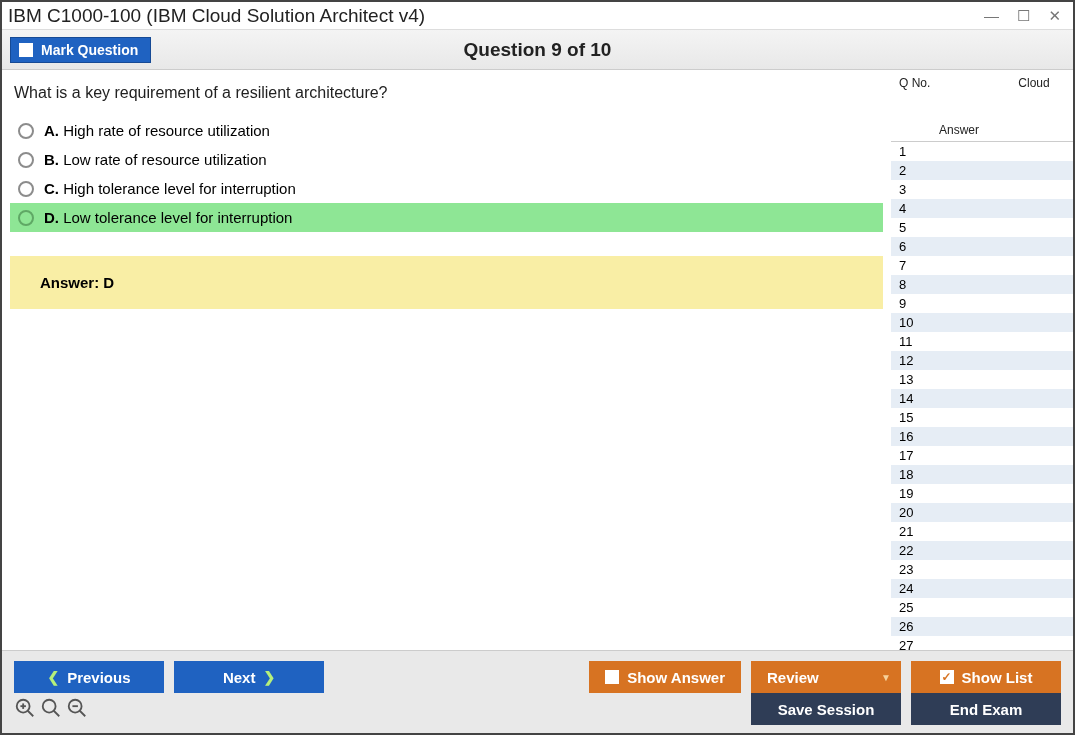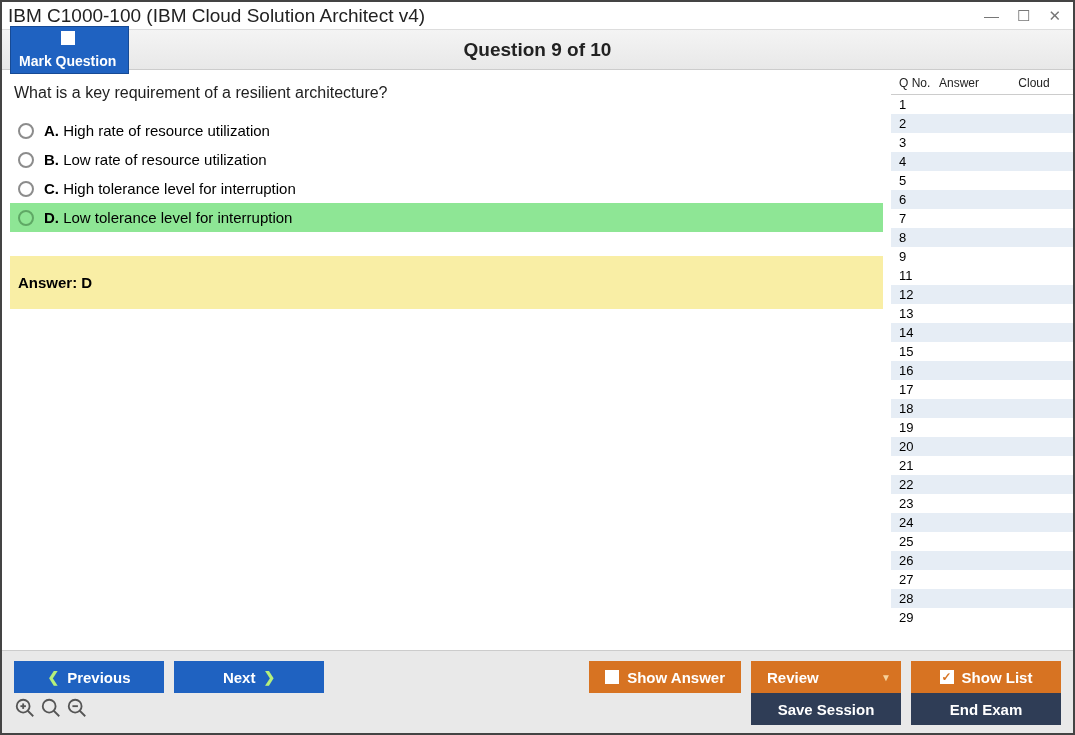--- a/index.html
+++ b/index.html
@@ -46,21 +46,20 @@
     background: #1f62c1;
     color: #fff;
     font-weight: bold;
     font-size: 14px;
     padding: 4px 12px 4px 8px;
     border: 1px solid #164a95;
     display: inline-flex;
     align-items: center;
     gap: 8px;
     cursor: pointer;
-    flex-direction: column;
   }
   .mark-btn .chk {
     width: 14px; height: 14px; background: #fff; display: inline-block;
   }
   .q-header {
     position: absolute;
     left: 50%;
     transform: translateX(-50%);
     font-size: 19px;
     font-weight: bold;
@@ -96,42 +95,42 @@
   }
   .option.selected {
     background: #8ee695;
   }
   .option.selected .radio {
     border-color: #5fa865;
   }
   .answer-box {
     margin-top: 24px;
     background: #f9eea5;
-    padding: 18px 8px;
+    padding: 18px 30px;
     font-size: 15px;
     font-weight: bold;
   }
 
   
   .right {
     width: 182px;
     display: flex;
     flex-direction: column;
     padding: 4px 0 0 0;
     justify-content: flex-end;
   }
   .right .head {
     display: flex;
     font-size: 12px;
     color: #222;
     padding: 2px 4px 4px 8px;
     border-bottom: 1px solid #ccc;
   }
   .right .head .c1 { width: 40px; }
-  .right .head .c2 { width: 60px; }
+  .right .head .c2 { width: 60px; margin-top: 47px; }
   .right .head .c3 { flex: 1; text-align: center; }
   .qlist-wrap {
     flex: 1;
     overflow-y: scroll;
     position: relative;
   }
   .qlist-wrap::-webkit-scrollbar { width: 16px; }
   .qlist-wrap::-webkit-scrollbar-track { background: #f0f0f0; }
   .qlist-wrap::-webkit-scrollbar-thumb { background: #c7c7c7; border: 1px solid #aaa; }
   .qrow {
@@ -282,20 +281,25 @@
               <div class="r2"></div>
               <div class="r3"></div>
             </div>
             <div class="qrow alt">
               <div class="r1">8</div>
               <div class="r2"></div>
               <div class="r3"></div>
             </div>
             <div class="qrow">
               <div class="r1">9</div>
+              <div class="r2"></div>
+              <div class="r3"></div>
+            </div>
+            <div class="qrow alt">
+              <div class="r1">10</div>
               <div class="r2"></div>
               <div class="r3"></div>
             </div>
             <div class="qrow">
               <div class="r1">11</div>
               <div class="r2"></div>
               <div class="r3"></div>
             </div>
             <div class="qrow alt">
               <div class="r1">12</div>

